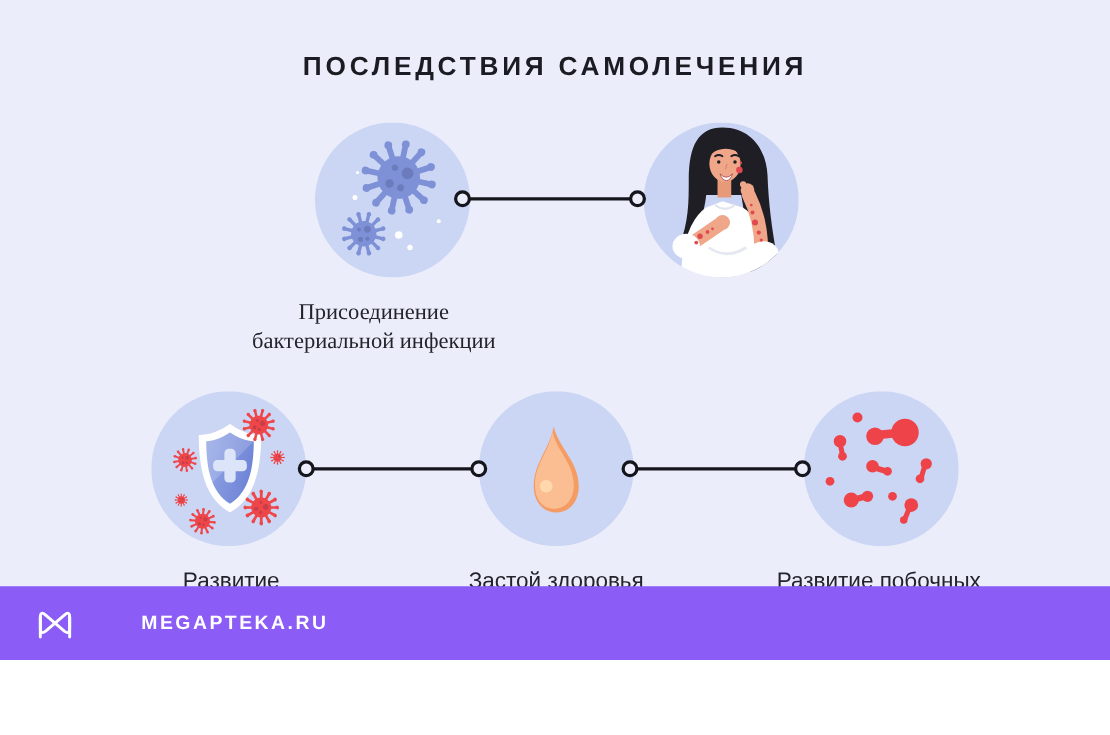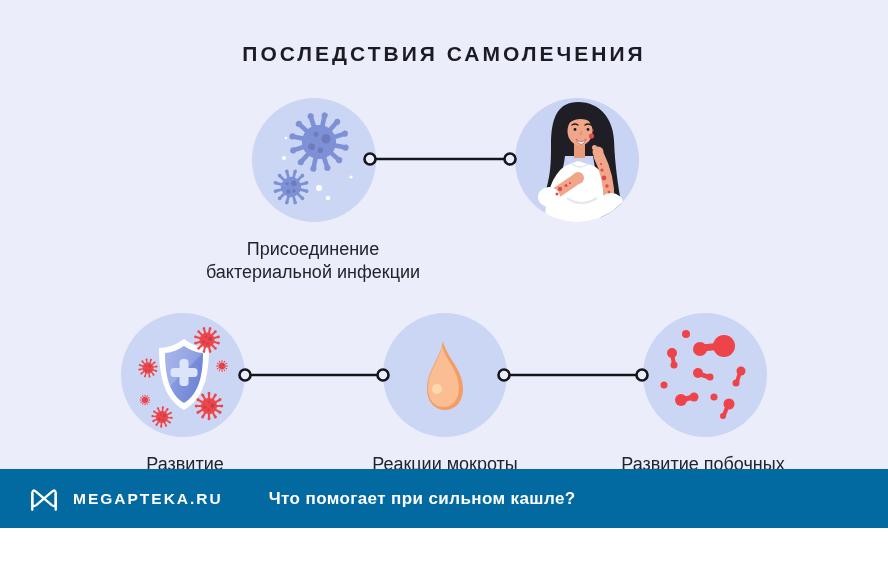--- a/index.html
+++ b/index.html
@@ -11,22 +11,22 @@
 
   .bubble{position:absolute;width:124px;height:124px;}
   .bubble svg{display:block;}
 
   .figure-label{position:absolute;width:300px;text-align:center;
                 font-size:18px;line-height:23px;color:#23232B;font-weight:500;
                 white-space:pre-line;}
 
   .connector{position:absolute;height:20px;}
 
-  .footer{position:absolute;left:0;right:0;bottom:0;height:59px;background:#0369a1;
-          display:flex;align-items:center;color:#FFFFFF;}
+  .footer{position:absolute;left:0;right:0;bottom:0;height:59px;background:#8b5cf6;
+          display:flex;align-items:center;color:#FFFFFF;gap:40px;}
   .footer .logo{margin-left:28px;display:flex;align-items:center;}
   .footer .brand{margin-left:13px;font-size:15.5px;font-weight:800;letter-spacing:2px;}
   .footer .question{margin-left:46px;font-size:17px;font-weight:700;letter-spacing:.4px;}
 
   .c-blue{color:#7E91D6;}
   .c-red{color:#EE4649;}
 </style>
 </head>
 <body>
 
@@ -127,21 +127,21 @@
   </div>
 
   <div class="connector" style="left:360px;top:149px;width:160px;">
     <svg width="160" height="20" viewBox="0 0 160 20">
       <line x1="15.5" y1="10" x2="144.5" y2="10" stroke="#15151C" stroke-width="2.6"></line>
       <circle cx="10" cy="10" r="5.5" fill="#EBEEFA" stroke="#15151C" stroke-width="2.6"></circle>
       <circle cx="150" cy="10" r="5.5" fill="#EBEEFA" stroke="#15151C" stroke-width="2.6"></circle>
     </svg>
   </div>
 
-  <div class="figure-label" style="left:163px;top:238px;">Присоединение
+  <div class="figure-label" style="left:149px;top:238px;font-family:Liberation Serif, serif;">Присоединение
 бактериальной инфекции</div>
 
   <div class="bubble" style="left:121px;top:313px;">
     <svg width="124" height="124" viewBox="0 0 124 124">
       <circle cx="62" cy="62" r="62" fill="#CBD5F4"></circle>
       <path fill="#FFFFFF" d="M63 26 C71 32 80 35 88 35 C88 62 83 86 63 97 C43 86 38 62 38 35 C46 35 55 32 63 26 Z"></path>
       <path fill="url(#shieldGrad)" d="M63 33 C69 37 76 40 82 40 C82 62 78 81 63 90 C48 81 44 62 44 40 C50 40 57 37 63 33 Z"></path>
       <path fill="rgba(255,255,255,0.18)" d="M63 33 C69 37 76 40 82 40 L44 78 C44 65 44 52 44 40 C50 40 57 37 63 33 Z"></path>
       <g fill="#DCE4F9">
         <rect x="58.5" y="46" width="9" height="27" rx="3.5"></rect>
@@ -204,30 +204,29 @@
   <div class="connector" style="left:494px;top:365px;width:158px;">
     <svg width="158" height="20" viewBox="0 0 158 20">
       <line x1="15.5" y1="10" x2="142.5" y2="10" stroke="#15151C" stroke-width="2.6"></line>
       <circle cx="10" cy="10" r="5.5" fill="#EBEEFA" stroke="#15151C" stroke-width="2.6"></circle>
       <circle cx="148" cy="10" r="5.5" fill="#EBEEFA" stroke="#15151C" stroke-width="2.6"></circle>
     </svg>
   </div>
 
   <div class="figure-label" style="left:35px;top:453px;">Развитие
 состояния здоровья</div>
-  <div class="figure-label" style="left:295px;top:453px;">Реакции мокроты</div>
+  <div class="figure-label" style="left:295px;top:453px;">Застой здоровья</div>
   <div class="figure-label" style="left:553px;top:453px;">Развитие побочных
 действий</div>
 
   <div class="footer">
     <span class="logo">
       <svg width="32" height="28" viewBox="0 0 30 26">
         <g stroke="#FFFFFF" stroke-width="2.2" fill="none" stroke-linecap="round" stroke-linejoin="round">
           <path d="M4 23 L4 8 Q4 3 8 6.5 L22 18.5 Q26 21.5 26 16.5 L26 8"></path>
           <path d="M26 23 L26 8 Q26 3 22 6.5 L8 18.5 Q4 21.5 4 16.5 L4 8"></path>
         </g>
       </svg>
     </span>
     <span class="brand">MEGAPTEKA.RU</span>
-    <span class="question">Что помогает при сильном кашле?</span>
   </div>
 
 </div>
 
 </body></html>

